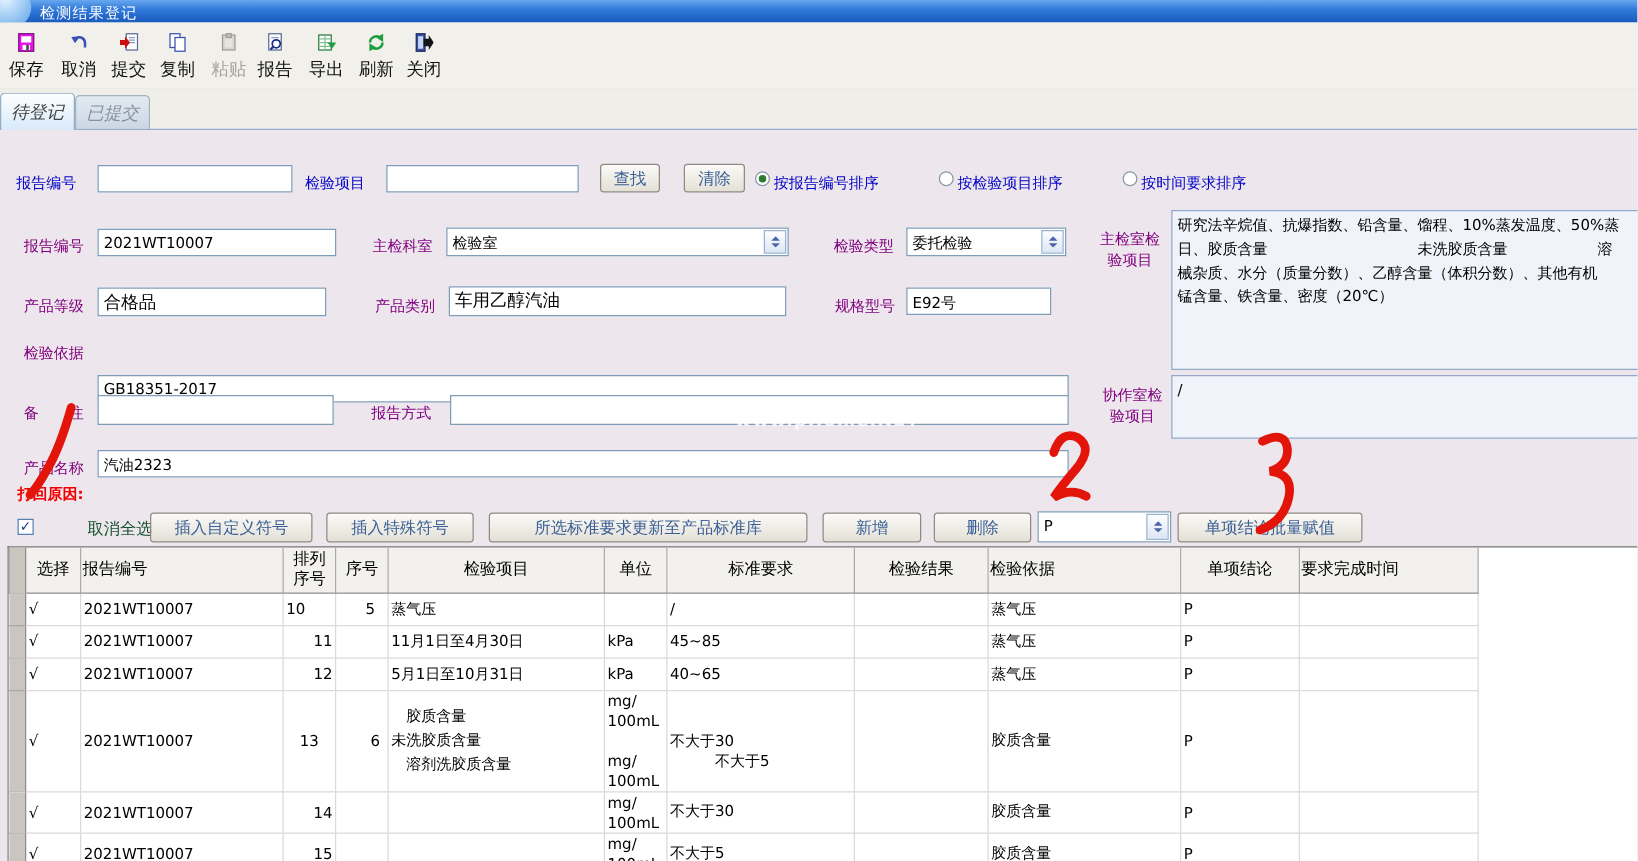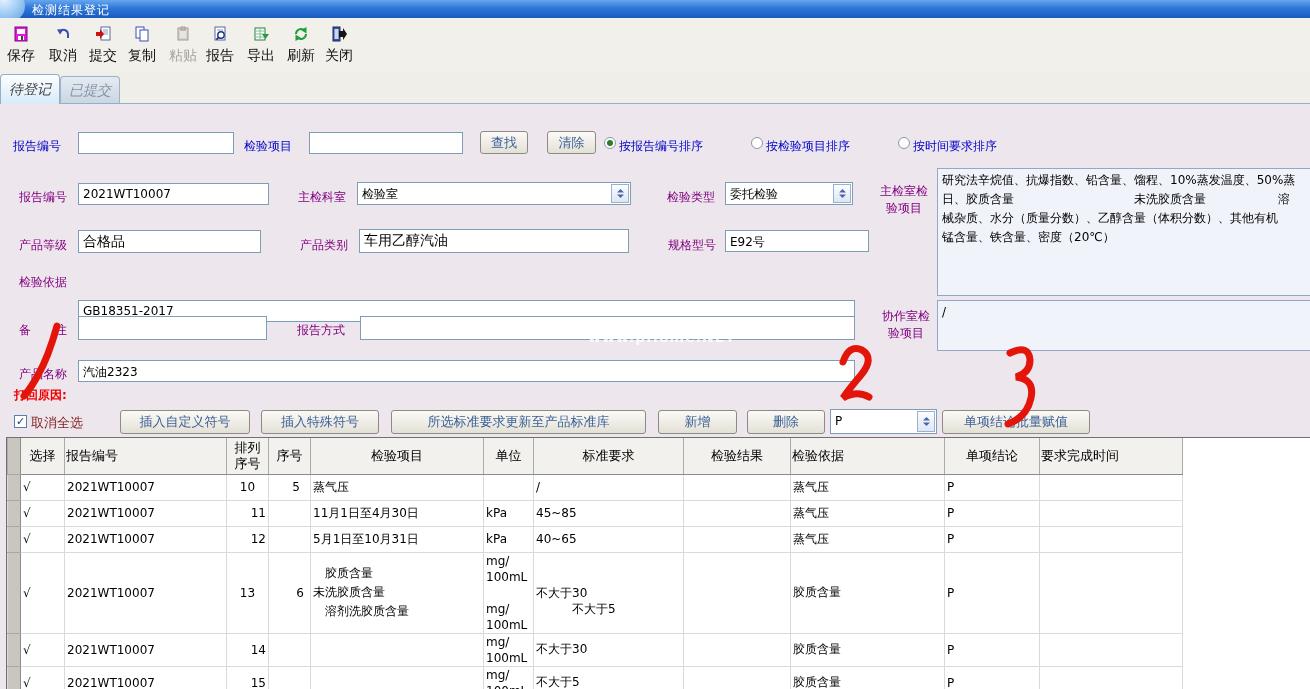--- a/index.html
+++ b/index.html
@@ -38,21 +38,21 @@
   .spin{position:absolute;right:1px;top:1px;bottom:1px;width:16px;background:linear-gradient(180deg,#FDFEFF,#DCE6F4);
         border:1px solid #9AB2D0;display:flex;align-items:center;justify-content:center;}
   .ta{position:absolute;background:#F1F3FB;border:1px solid #93A8C8;box-sizing:border-box;
       font-size:12px;color:#000;line-height:19px;padding:2px 4px;white-space:pre-wrap;overflow:hidden;}
   .btn{position:absolute;background:linear-gradient(180deg,#FBFAF7,#E3E0D6);border:1px solid #8E8C82;border-radius:3px;
        color:#3A5F96;font-size:13px;display:flex;align-items:center;justify-content:center;box-sizing:border-box;cursor:default;white-space:nowrap;}
   .radio{position:absolute;width:12px;height:12px;border-radius:50%;border:1px solid #8A98A8;background:#FFF;box-sizing:border-box;}
   .radio .dot{position:absolute;left:2px;top:2px;width:6px;height:6px;border-radius:50%;background:#2E7A2E;}
   .cb{position:absolute;width:13px;height:13px;background:#FFF;border:1px solid #5580B0;box-sizing:border-box;
       font-size:11px;font-weight:bold;color:#18367E;line-height:11px;text-align:center;}
-  .blk{position:absolute;color:#7f1d1d;font-size:12px;white-space:nowrap;}
+  .blk{position:absolute;color:#14532d;font-size:12px;white-space:nowrap;margin-left:39px;}
   
   .gridwrap{position:absolute;left:6px;top:437px;width:1304px;height:252px;background:#FFFFFF;border-top:1px solid #707070;border-left:1px solid #707070;box-sizing:border-box;}
   table.grid{border-collapse:collapse;table-layout:fixed;width:1175px;font-size:12px;color:#000;border-right:1px solid #9A9A9A;}
   table.grid th{background:#F2F1EE;font-weight:normal;font-size:13px;border:1px solid #ABABAB;border-top:none;
       border-bottom:1px solid #8C8C8C;white-space:pre-line;line-height:16px;padding:1px;overflow:hidden;}
   table.grid td{border:1px solid #DADADA;padding:0 2px;vertical-align:middle;overflow:hidden;}
   table.grid .rowhdr{background:#C9C6C0;border-right:1px solid #8C8C8C;border-bottom:1px solid #A8A8A8;}
   .pre{white-space:pre-wrap;line-height:16px;}
   .chk{font-style:italic;}
   .wm{position:absolute;color:rgba(255,255,255,0.8);font-size:14px;font-weight:bold;letter-spacing:1px;}
@@ -198,21 +198,21 @@
   <div class="ta" style="left:937px;top:168px;width:383px;height:128px;">研究法辛烷值、抗爆指数、铅含量、馏程、10%蒸发温度、50%蒸
 日、胶质含量　　　　　　　　　　未洗胶质含量　　　　　　溶
 械杂质、水分（质量分数）、乙醇含量（体积分数）、其他有机
 锰含量、铁含量、密度（20℃）</div>
 
   <div class="lp" style="left:19px;top:237px;">产品等级</div>
   <div class="tb big" style="left:78px;top:230px;width:183px;height:23px;">合格品</div>
   <div class="lp" style="left:300px;top:237px;">产品类别</div>
   <div class="tb big" style="left:359px;top:229px;width:270px;height:24px;">车用乙醇汽油</div>
   <div class="lp" style="left:668px;top:237px;">规格型号</div>
-  <div class="tb" style="left:725px;top:230px;width:144px;height:22px;">E92号</div>
+  <div class="tb" style="left:725px;top:230px;width:116px;height:22px;">E92号</div>
 
   <div class="lp" style="left:19px;top:274px;">检验依据</div>
   <div class="tb" style="left:78px;top:268px;width:777px;height:22px;margin-top:32px;">GB18351-2017</div>
 
   <div class="lp" style="left:19px;top:322px;">备　　注</div>
   <div class="tb" style="left:78px;top:316px;width:189px;height:24px;"></div>
   <div class="lp" style="left:297px;top:322px;">报告方式</div>
   <div class="tb" style="left:360px;top:316px;width:495px;height:24px;"></div>
   <div class="lp" style="left:878px;top:308px;width:56px;text-align:center;">协作室检
 验项目</div>
@@ -270,21 +270,21 @@
         <th>检验结果</th>
         <th style="text-align:left;">检验依据</th>
         <th>单项结论</th>
         <th style="text-align:left;">要求完成时间</th>
       </tr>
 
       <tr style="height:26px;">
         <td class="rowhdr"></td>
         <td class="chk">√</td>
         <td>2021WT10007</td>
-        <td style="text-align:center;">10</td>
+        <td style="text-align:left;">10</td>
         <td style="text-align:right;padding-right:10px;">5</td>
         <td>蒸气压</td>
         <td></td>
         <td>/</td>
         <td></td>
         <td>蒸气压</td>
         <td>P</td>
         <td></td>
       </tr>
 

